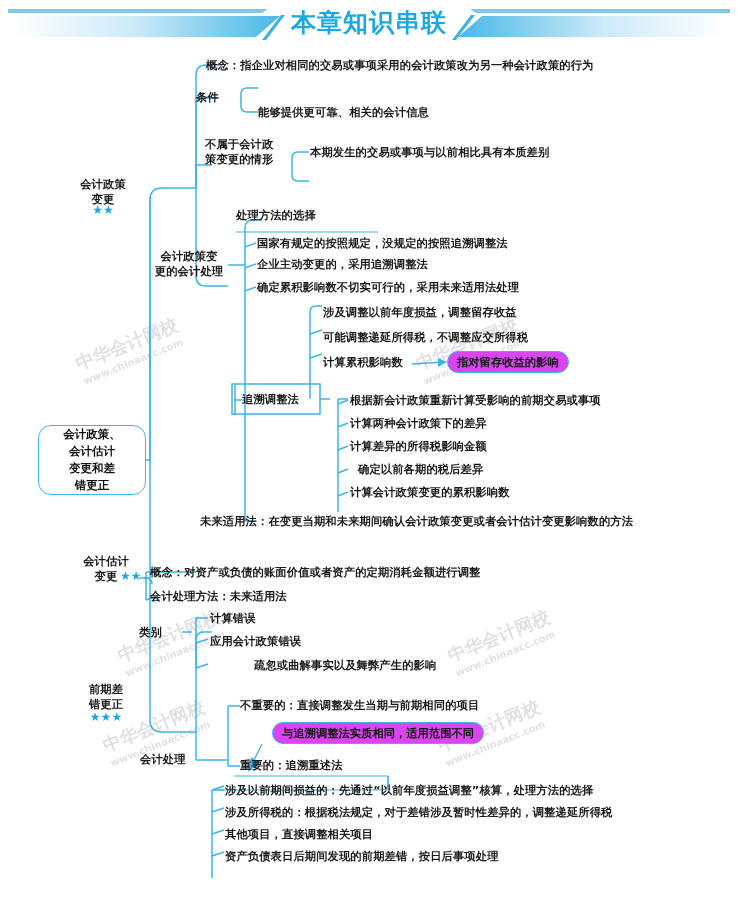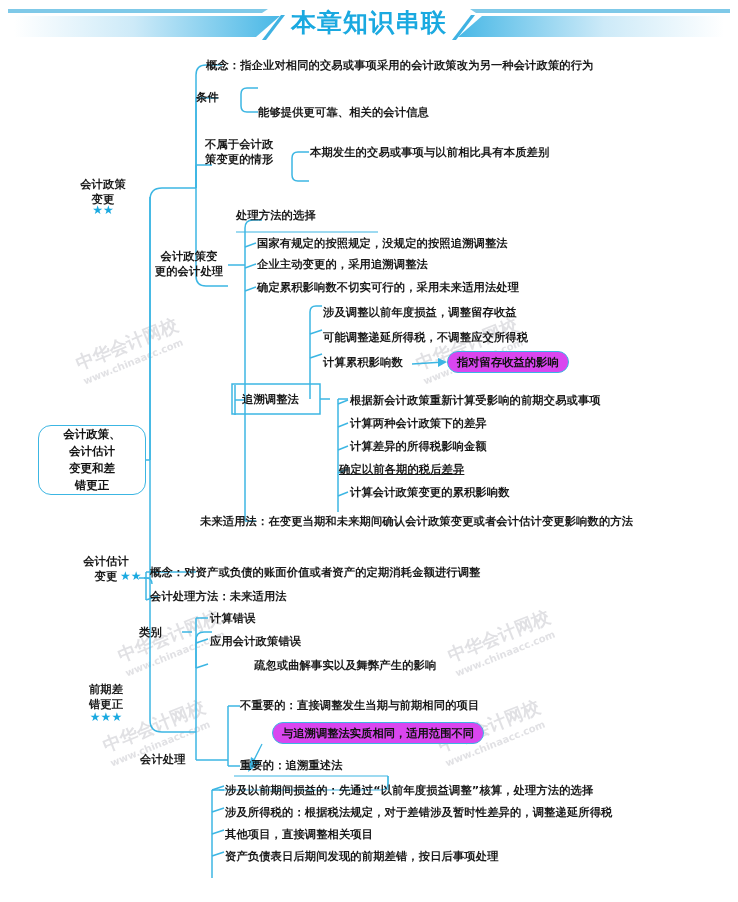--- a/index.html
+++ b/index.html
@@ -308,21 +308,21 @@
 
   <div class="node" style="left:323px; top:306px;font-family:Liberation Mono, monospace;">涉及调整以前年度损益，调整留存收益</div>
   <div class="node" style="left:323px; top:330px;">可能调整递延所得税，不调整应交所得税</div>
   <div class="node" style="left:323px; top:355px;">计算累积影响数</div>
 
   <div class="callout" style="left:447px; top:351px; height:22px;">指对留存收益的影响</div>
 
   <div class="node" style="left:350px; top:393px;">根据新会计政策重新计算受影响的前期交易或事项</div>
   <div class="node" style="left:350px; top:416px;">计算两种会计政策下的差异</div>
   <div class="node" style="left:350px; top:439px;">计算差异的所得税影响金额</div>
-  <div class="node" style="left:339px; top:462px;text-decoration:underline;">确定以前各期的税后差异</div>
+  <div class="node" style="left:358px; top:462px;">确定以前各期的税后差异</div>
   <div class="node" style="left:350px; top:485px;">计算会计政策变更的累积影响数</div>
 
   <div class="node" style="left:200px; top:514px;">未来适用法：在变更当期和未来期间确认会计政策变更或者会计估计变更影响数的方法</div>
 
   <div class="node center" style="left:70px; top:554px; width:72px;">会计估计
 变更</div>
   <div class="stars" style="position:absolute; left:120px; top:570px;">★★</div>
 
   <div class="node" style="left:150px; top:565px;">概念：对资产或负债的账面价值或者资产的定期消耗金额进行调整</div>
   <div class="node" style="left:150px; top:589px;">会计处理方法：未来适用法</div>

